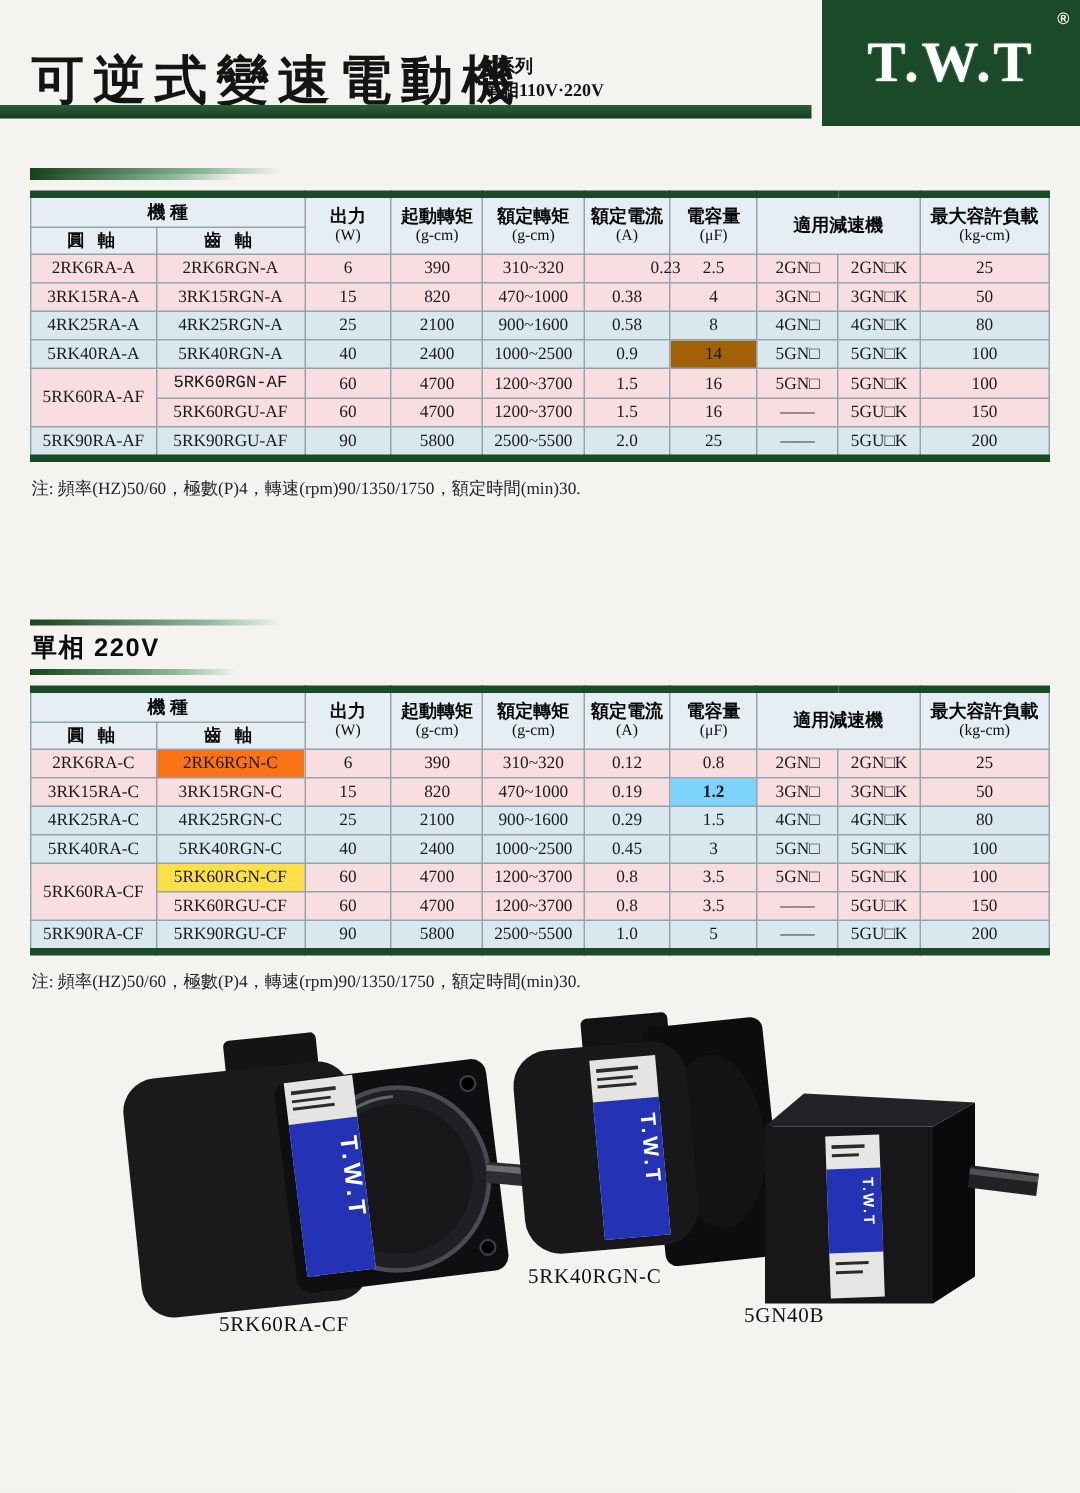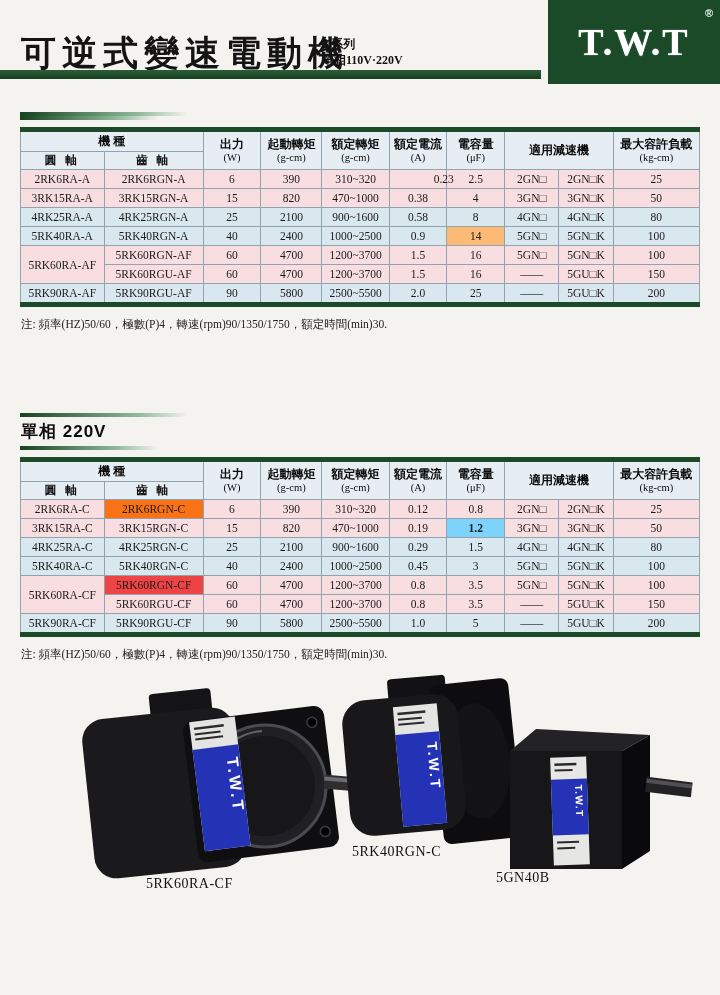--- a/index.html
+++ b/index.html
@@ -157,28 +157,28 @@
             <td style="background: rgb(217, 231, 239);">4GN□K</td>
             <td style="background: rgb(217, 231, 239);">80</td>
           </tr>
           <tr class="blue">
             <td style="background: rgb(217, 231, 239);">5RK40RA-A</td>
             <td style="background: rgb(217, 231, 239);">5RK40RGN-A</td>
             <td style="background: rgb(217, 231, 239);">40</td>
             <td style="background: rgb(217, 231, 239);">2400</td>
             <td style="background: rgb(217, 231, 239);">1000~2500</td>
             <td style="background: rgb(217, 231, 239); margin-top: 18px;">0.9</td>
-            <td style="background: #fdba74; font-family: Liberation Serif, serif;">14</td>
+            <td style="background: #a16207; font-family: Liberation Serif, serif;">14</td>
             <td style="background: rgb(217, 231, 239);">5GN□</td>
             <td style="background: rgb(217, 231, 239);">5GN□K</td>
             <td style="background: rgb(217, 231, 239);">100</td>
           </tr>
           <tr class="pink">
             <td rowspan="2" style="background: rgb(248, 221, 225);">5RK60RA-AF</td>
-            <td style="background: rgb(248, 221, 225);">5RK60RGN-AF</td>
+            <td style="background: rgb(248, 221, 225); font-family: Liberation Mono, monospace;">5RK60RGN-AF</td>
             <td style="background: rgb(248, 221, 225);">60</td>
             <td style="background: rgb(248, 221, 225);">4700</td>
             <td style="background: rgb(248, 221, 225);">1200~3700</td>
             <td style="background: rgb(248, 221, 225);">1.5</td>
             <td style="background: rgb(248, 221, 225);">16</td>
             <td style="background: rgb(248, 221, 225);">5GN□</td>
             <td style="background: rgb(248, 221, 225);">5GN□K</td>
             <td style="background: rgb(248, 221, 225);">100</td>
           </tr>
           <tr class="pink">
@@ -304,21 +304,21 @@
             <td style="background: rgb(217, 231, 239);">2400</td>
             <td style="background: rgb(217, 231, 239);">1000~2500</td>
             <td style="background: rgb(217, 231, 239);">0.45</td>
             <td style="background: rgb(217, 231, 239);">3</td>
             <td style="background: rgb(217, 231, 239);">5GN□</td>
             <td style="background: rgb(217, 231, 239);">5GN□K</td>
             <td style="background: rgb(217, 231, 239);">100</td>
           </tr>
           <tr class="pink">
             <td rowspan="2" style="background: rgb(248, 221, 225);">5RK60RA-CF</td>
-            <td style="background: #ef4444;">5RK60RGN-CF</td>
+            <td style="background: #fde047;">5RK60RGN-CF</td>
             <td style="background: rgb(248, 221, 225);">60</td>
             <td style="background: rgb(248, 221, 225);">4700</td>
             <td style="background: rgb(248, 221, 225);">1200~3700</td>
             <td style="background: rgb(248, 221, 225);">0.8</td>
             <td style="background: rgb(248, 221, 225);">3.5</td>
             <td style="background: rgb(248, 221, 225);">5GN□</td>
             <td style="background: rgb(248, 221, 225);">5GN□K</td>
             <td style="background: rgb(248, 221, 225);">100</td>
           </tr>
           <tr class="pink">

